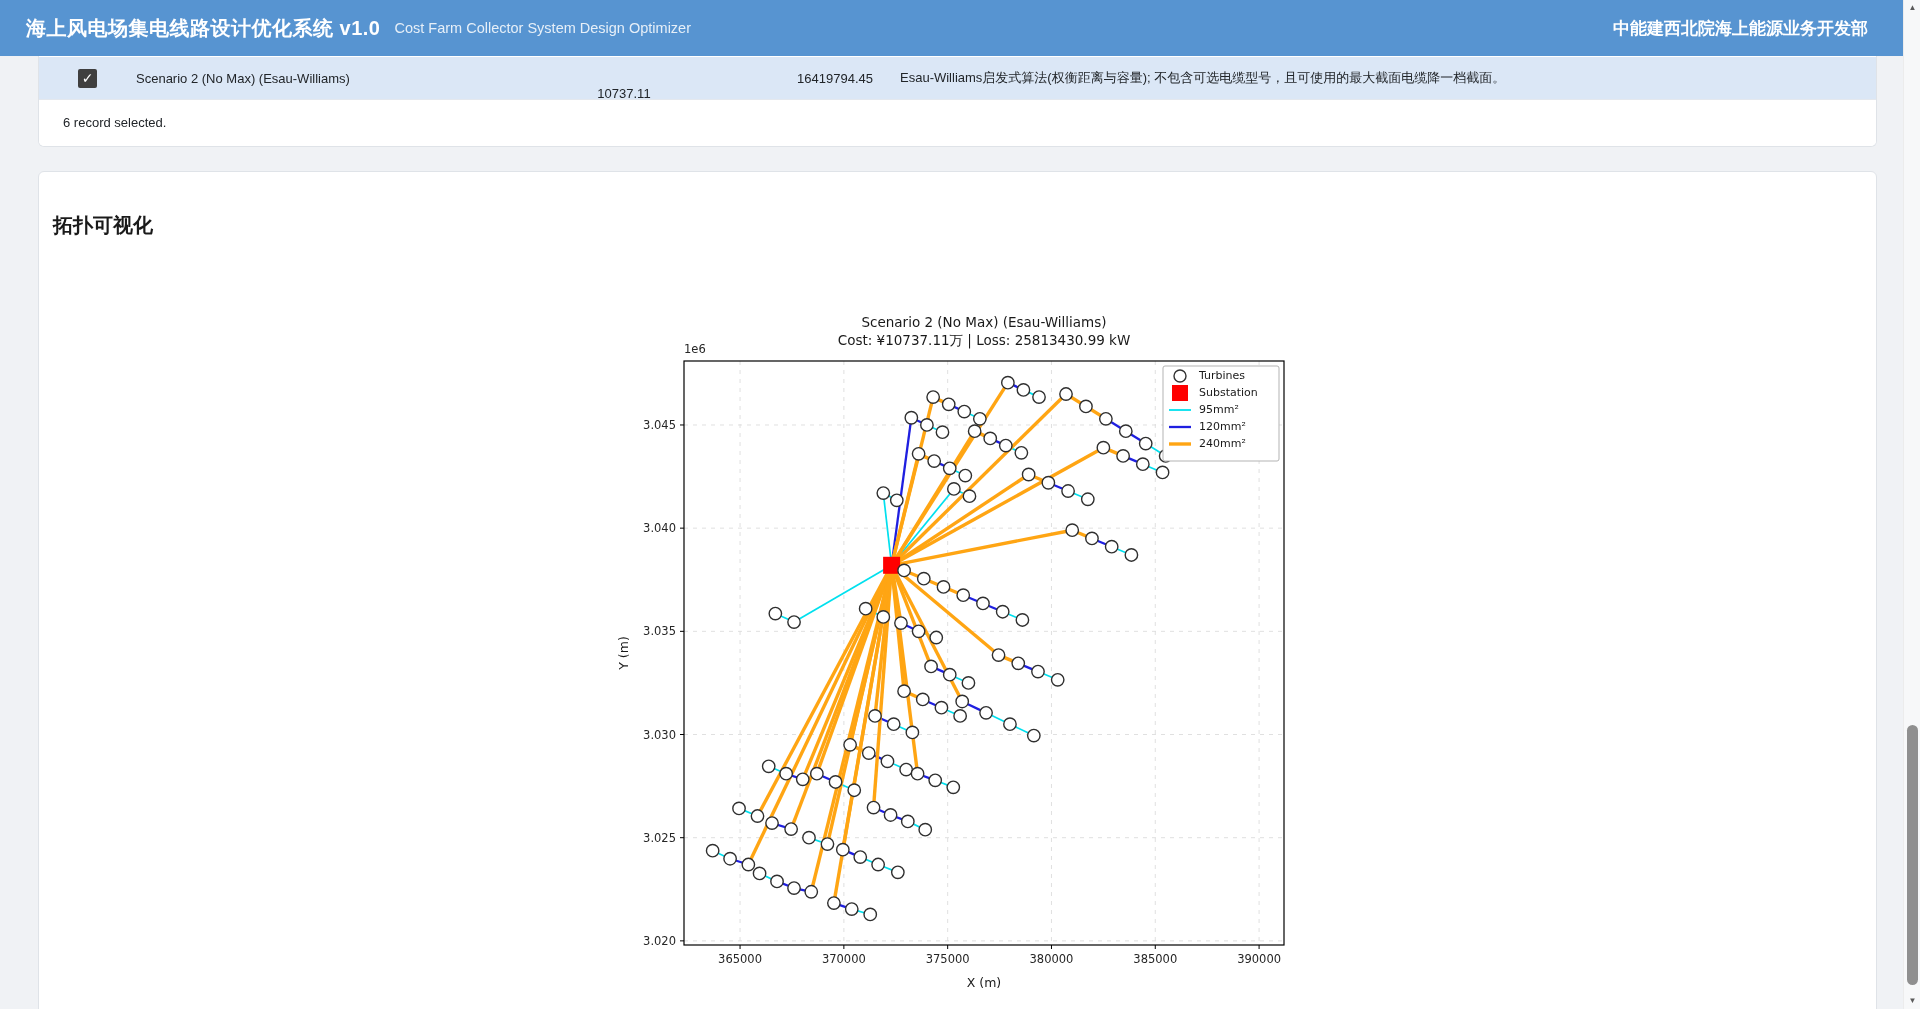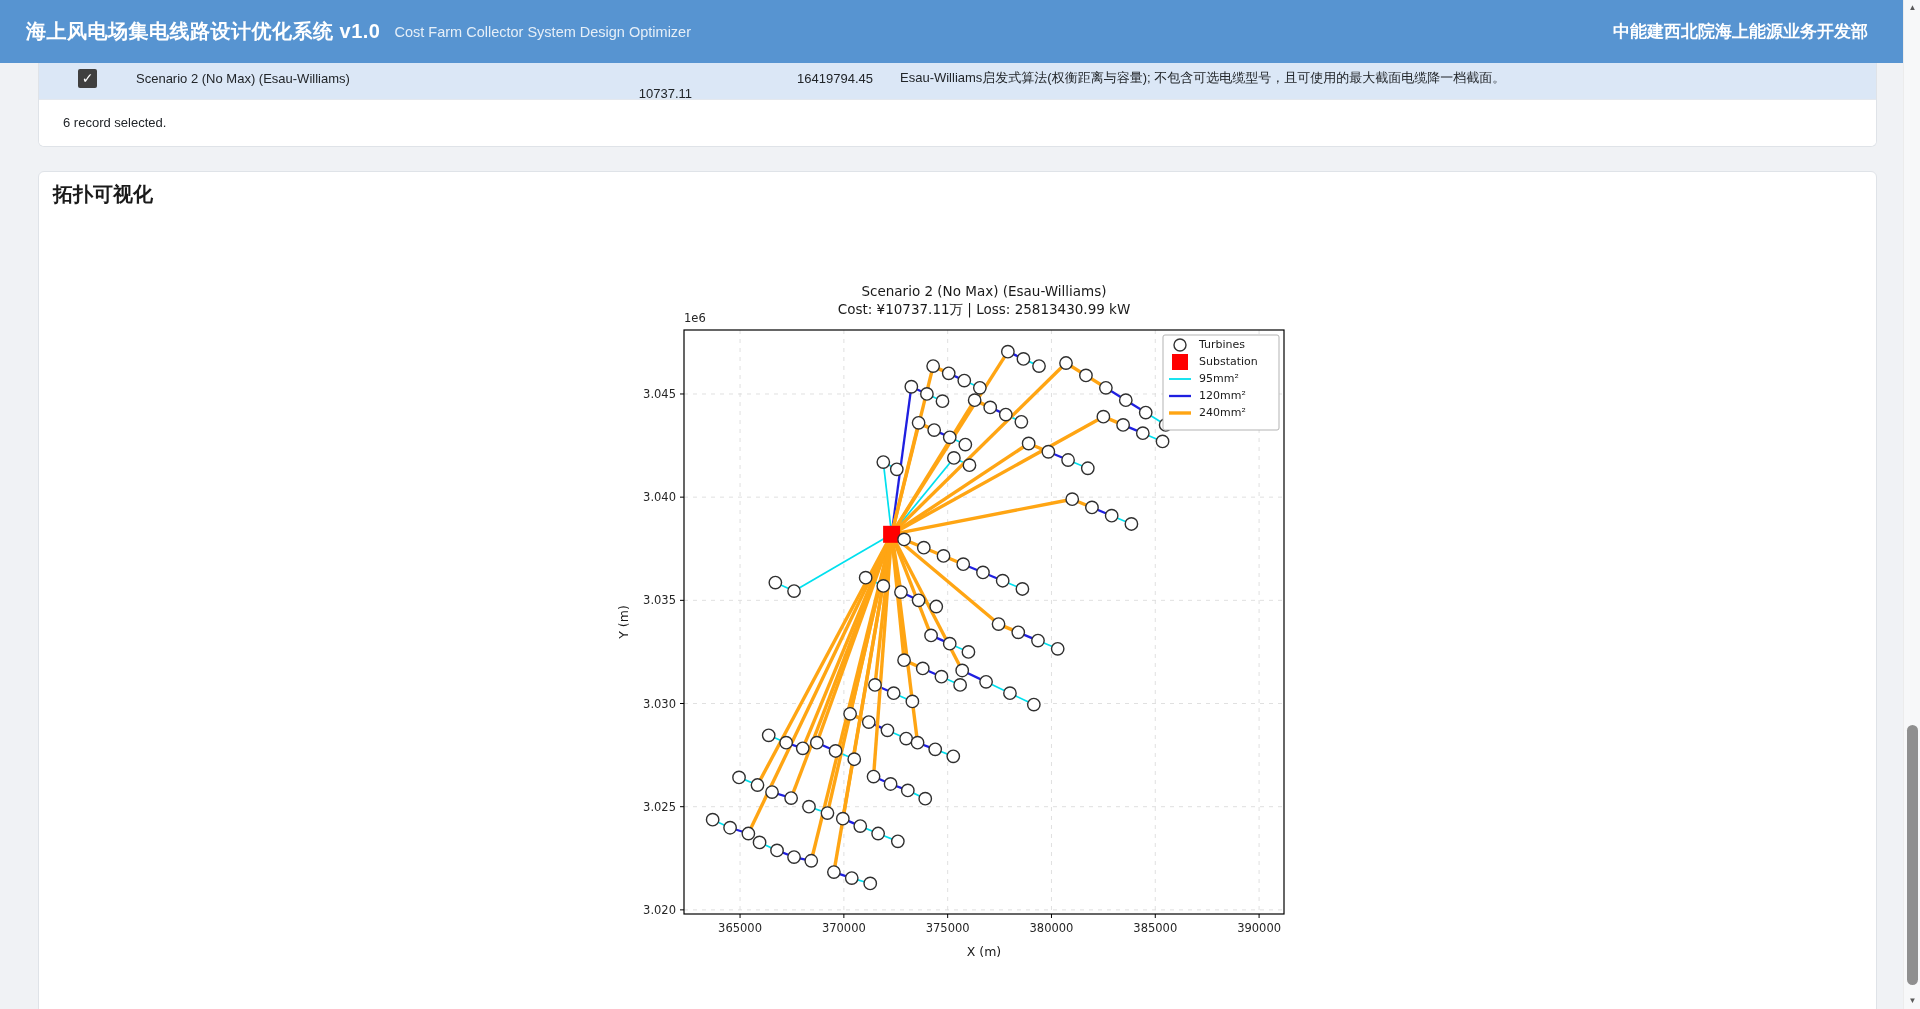--- a/index.html
+++ b/index.html
@@ -1,46 +1,46 @@
 <!DOCTYPE html>
 <html><head>
 <meta charset="utf-8">
 <style>
   * { margin:0; padding:0; box-sizing:border-box; }
   html,body { width:1920px; height:1009px; overflow:hidden; background:#f0f2f5;
               font-family:"Liberation Sans","DejaVu Sans",sans-serif; }
 
   
-  .topbar { position:absolute; top:0; left:0; width:1920px; height:63px;
+  .topbar { position:absolute; top:0; left:0; width:1920px; height:56px;
             background:#5794d1; display:flex; align-items:center; padding:0 26px; z-index:5; }
   .topbar .title { color:#fff; font-weight:bold; font-size:20px; letter-spacing:.5px; }
   .topbar .subtitle { color:rgba(255,255,255,.85); font-size:14.5px; margin-left:14px; }
   .topbar .dept { margin-left:auto; color:#fff; font-weight:bold; font-size:17px; margin-right:26px; }
 
   
   .page { position:absolute; top:49px; left:0; width:1903px; bottom:0;
           background:#f0f2f5; overflow:hidden; }
   .card { margin:0 26px 0 38px; background:#fff; border:1px solid #dfe3e8;
           border-radius:6px; }
   .card.table-card { border-top:none; border-top-left-radius:0; border-top-right-radius:0; overflow:hidden; }
   .table-pad-top { height:8px; background:#fff; }
 
   .sel-row { height:43px; background:#dbe7f6; border-bottom:1px solid #e4e8ee;
              display:flex; align-items:center; font-size:13px; color:#212529; }
   .cell-cb { flex:0 0 97px; padding-left:39px; display:flex; align-items:center; }
   .checkbox { width:19px; height:19px; background:#3f3f3f; border-radius:2px;
               color:#fff; font-size:14px; line-height:19px; text-align:center; cursor:pointer; }
   .cell-name { flex:0 0 420px; }
-  .cell-num1 { flex:0 0 136px; text-align:right;margin-top:30px; }
+  .cell-num1 { flex:0 0 136px; text-align:center;margin-top:30px; }
   .cell-num2 { flex:0 0 181px; text-align:right; }
   .cell-desc { flex:1; padding-left:27px; padding-right:6px; white-space:nowrap; overflow:hidden; }
   .table-footer { padding:15px 24px 16px 24px; font-size:13px; color:#212529; background:#fff; }
 
   .viz-card { margin-top:24px; height:1400px; }
-  .viz-title { font-size:20px; font-weight:bold; color:#1a1a1a; padding:9px 0 0 14px; }
+  .viz-title { font-size:20px; font-weight:bold; color:#1a1a1a; padding:40px 0 0 14px; }
 
   .figure-wrap { width:700px; margin:62px auto 0 auto; }
   svg text { font-family:"DejaVu Sans","Liberation Sans",sans-serif; }
 
   
   .scrollbar { position:absolute; top:0; right:0; width:17px; height:1009px;
                background:#f7f8f9; border-left:1px solid #ececec; z-index:10; }
   .scroll-arrow { position:absolute; left:0; width:17px; height:16px; color:#5a5a5a;
                   font-size:8px; text-align:center; line-height:16px; cursor:pointer; }
   .scroll-arrow.up { top:0; }

